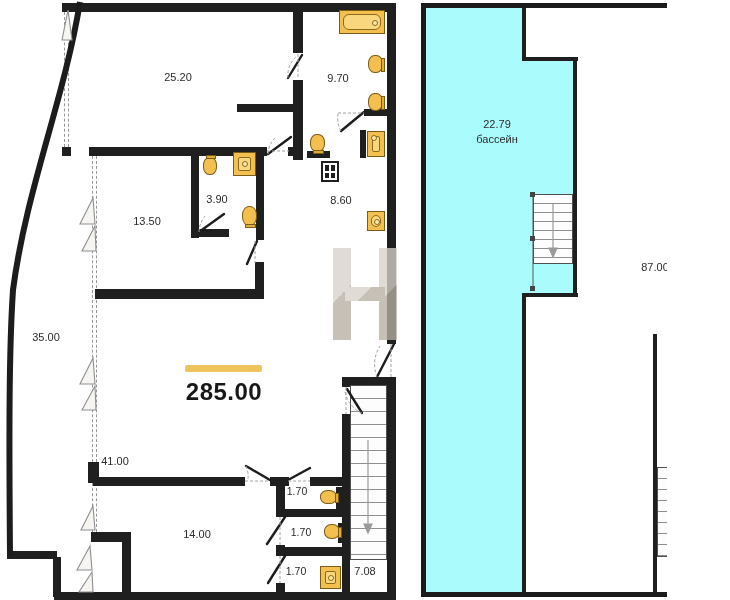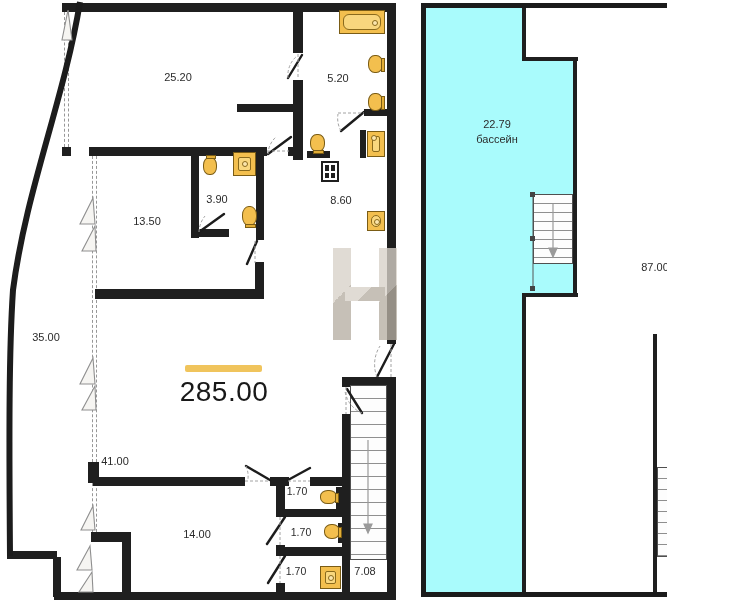--- a/index.html
+++ b/index.html
@@ -3,21 +3,21 @@
 <meta charset="utf-8">
 <style>
   html,body{margin:0;padding:0;background:#fff;}
   #plan{position:relative;width:667px;height:600px;background:#fff;overflow:hidden;
         font-family:"Liberation Sans",sans-serif;color:#2b2b2b;}
   .wall{position:absolute;background:#1f1f1f;}
   .pool{position:absolute;background:#a9fbfc;}
   .win{position:absolute;width:5px;border-left:1px dashed #979797;border-right:1px dashed #979797;box-sizing:border-box;}
   .stairs{position:absolute;border:1px solid #4f4f4f;box-sizing:border-box;}
   .lbl{position:absolute;transform:translate(-50%,-50%);font-size:11px;white-space:nowrap;}
-  .lbl.big{font-size:28px;font-weight:normal;color:#181818;letter-spacing:.5px;}
+  .lbl.big{font-size:24px;font-weight:bold;color:#181818;letter-spacing:.5px;}
   .lbl.small{font-size:10.5px;}
   .accentbar{position:absolute;background:#f0c45c;border-radius:2px;}
   .fx{position:absolute;background:#f3bf4e;border:1px solid #7a5c15;box-sizing:border-box;}
   .fx .inr{position:absolute;inset:3px;background:#f9d77e;border:1px solid #8a6a1c;border-radius:6px;}
   .fx .inr.sq{border-radius:2px;inset:4px;}
   .fx .dot{position:absolute;width:4px;height:4px;background:#fbe6ad;border:1px solid #8a6a1c;border-radius:50%;}
   .wc{border-radius:45%;}
   .tank{position:absolute;background:#e2ad36;border:1px solid #7a5c15;box-sizing:border-box;}
   .stove{position:absolute;background:#fff;border:2px solid #1f1f1f;box-sizing:border-box;
          display:grid;grid-template-columns:1fr 1fr;grid-template-rows:1fr 1fr;gap:2px;padding:2px;}
@@ -210,21 +210,21 @@
 
     <g stroke="#555" stroke-width="1">
       <line x1="533" y1="194" x2="533" y2="290"></line>
     </g>
     <rect x="530" y="192" width="5" height="5" fill="#444"></rect>
     <rect x="530" y="236" width="5" height="5" fill="#444"></rect>
     <rect x="530" y="286" width="5" height="5" fill="#444"></rect>
   </svg>
 
   <div class="lbl" style="left:178px;top:77px;">25.20</div>
-  <div class="lbl" style="left:338px;top:78px;">5.20</div>
+  <div class="lbl" style="left:338px;top:78px;">9.70</div>
   <div class="lbl" style="left:217px;top:199px;">3.90</div>
   <div class="lbl" style="left:341px;top:200px;">8.60</div>
   <div class="lbl" style="left:147px;top:221px;">13.50</div>
   <div class="lbl" style="left:46px;top:337px;">35.00</div>
   <div class="accentbar" style="left:185px;top:365px;width:77px;height:7px;"></div>
   <div class="lbl big" style="left:224px;top:392px;">285.00</div>
   <div class="lbl" style="left:115px;top:461px;">41.00</div>
   <div class="lbl" style="left:197px;top:534px;text-align:center;">14.00</div>
   <div class="lbl small" style="left:297px;top:491px;">1.70</div>
   <div class="lbl small" style="left:301px;top:532px;">1.70</div>

